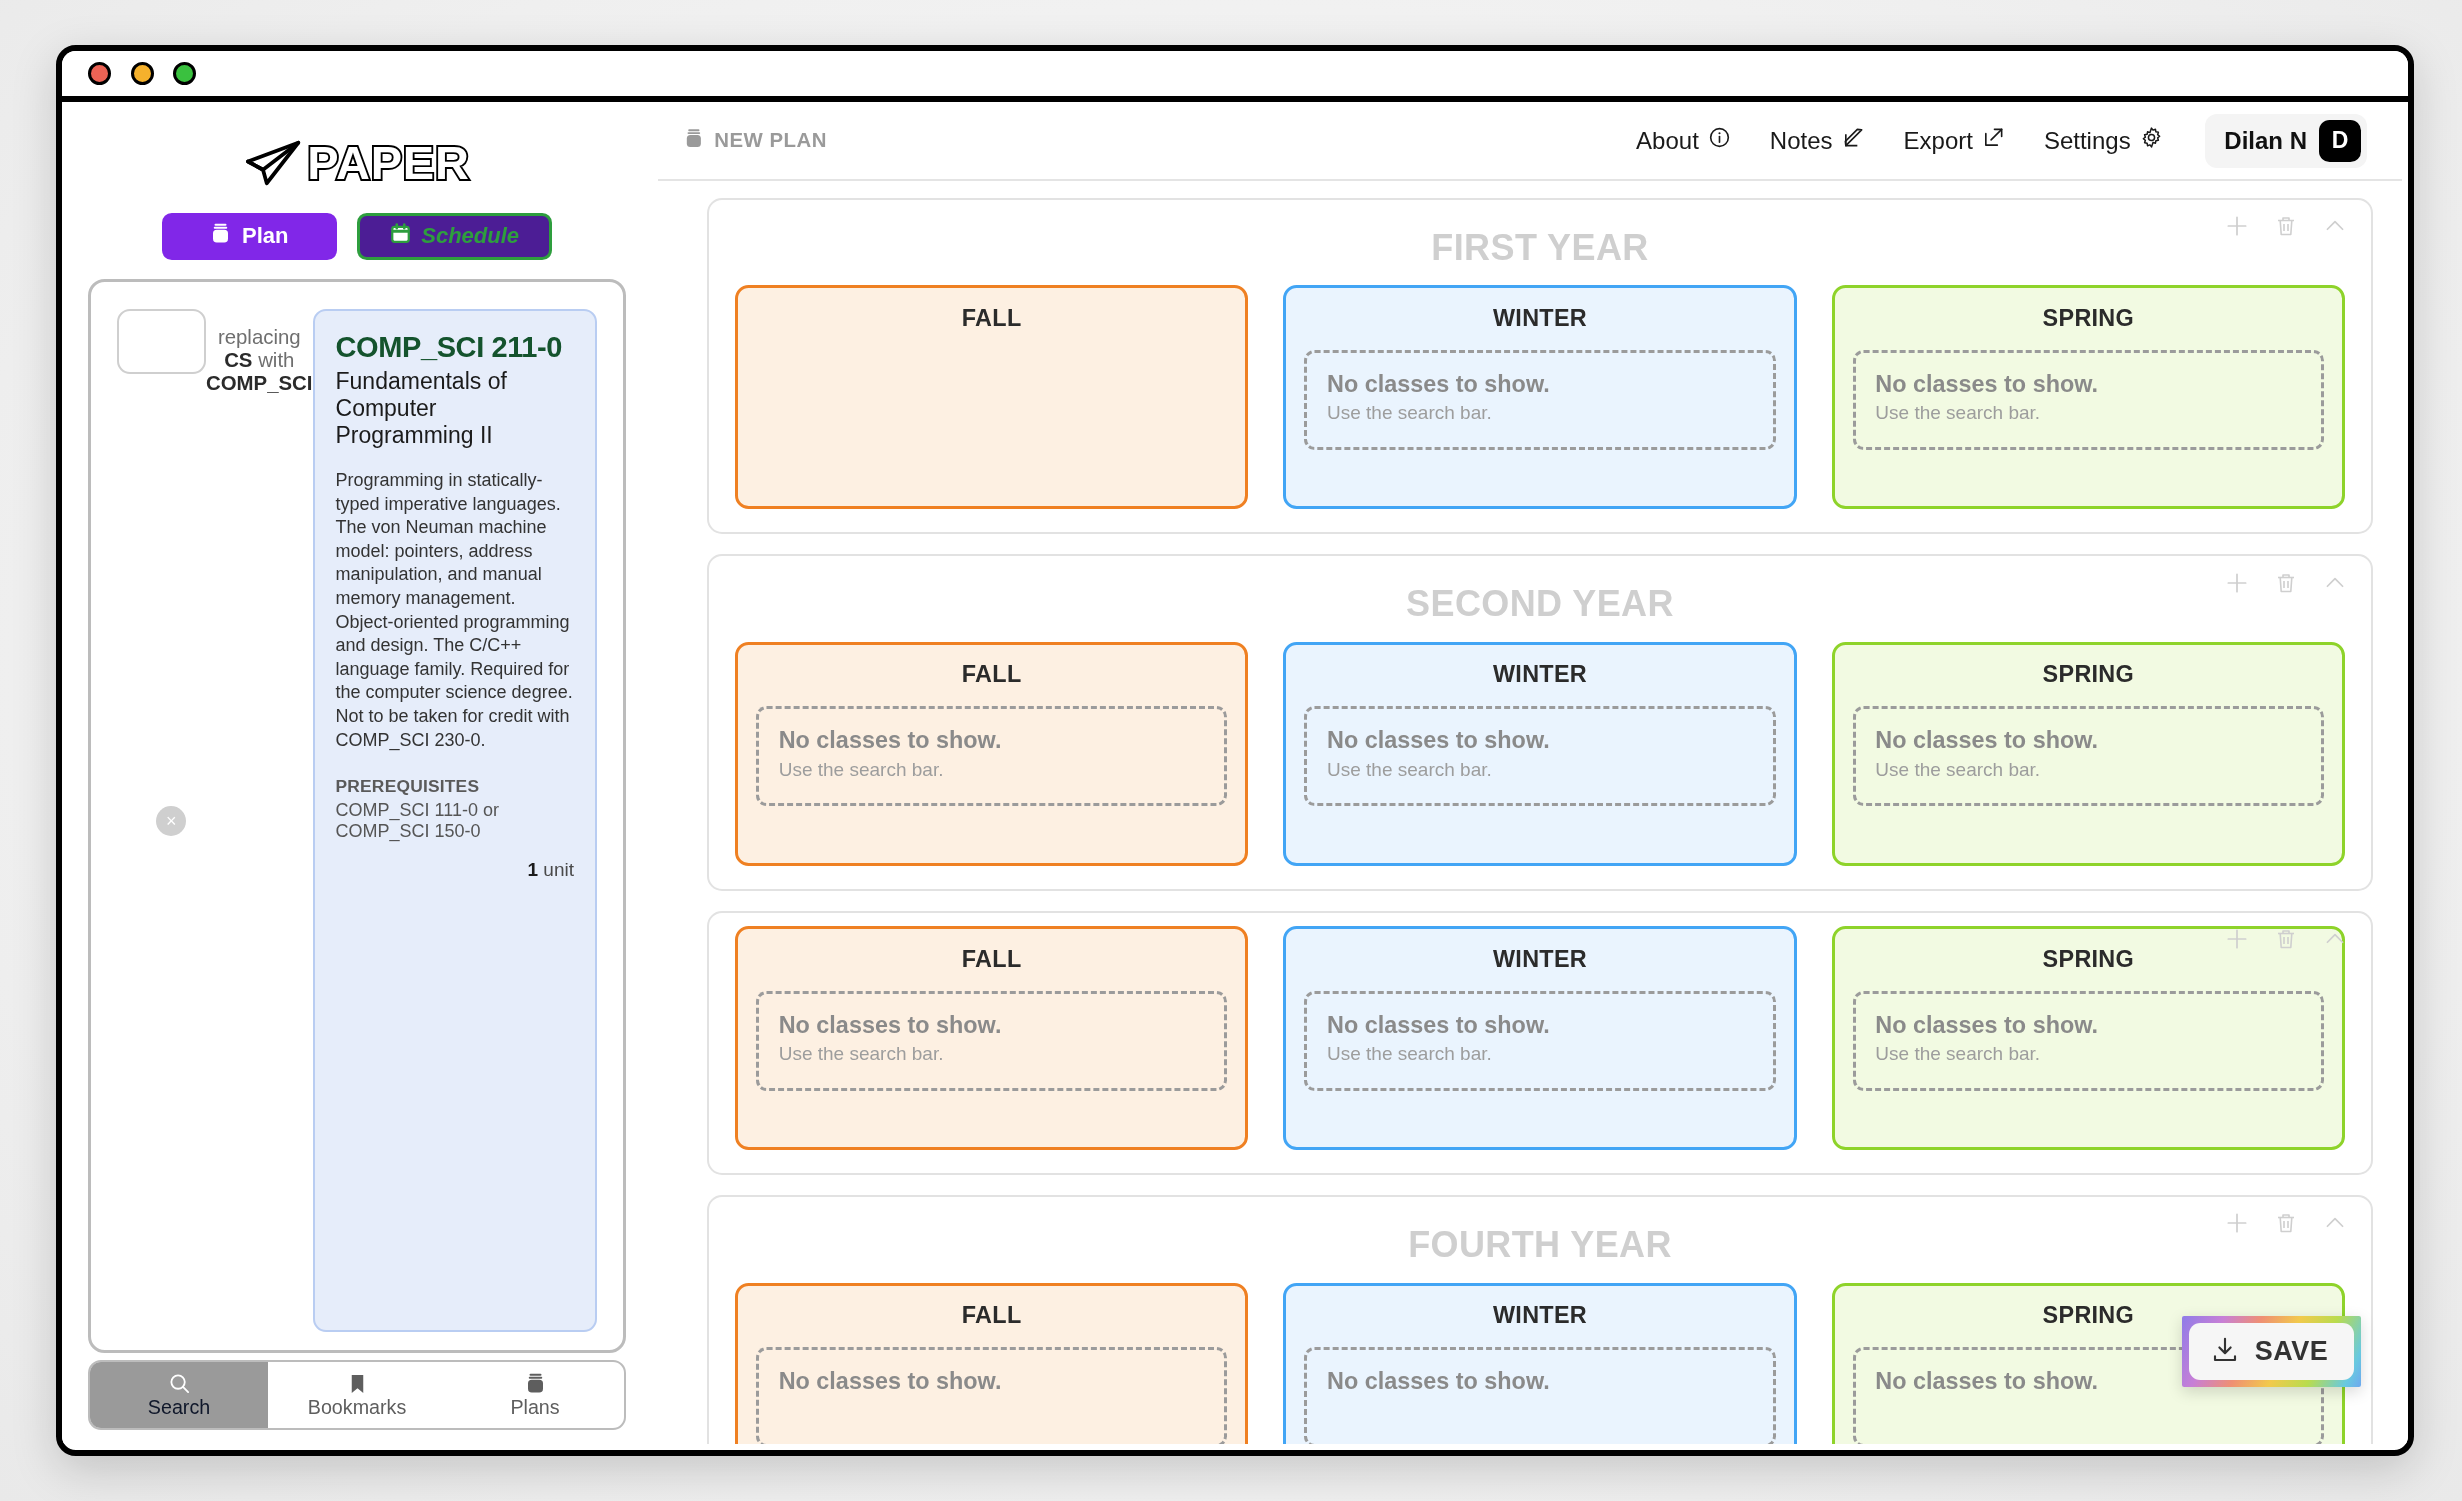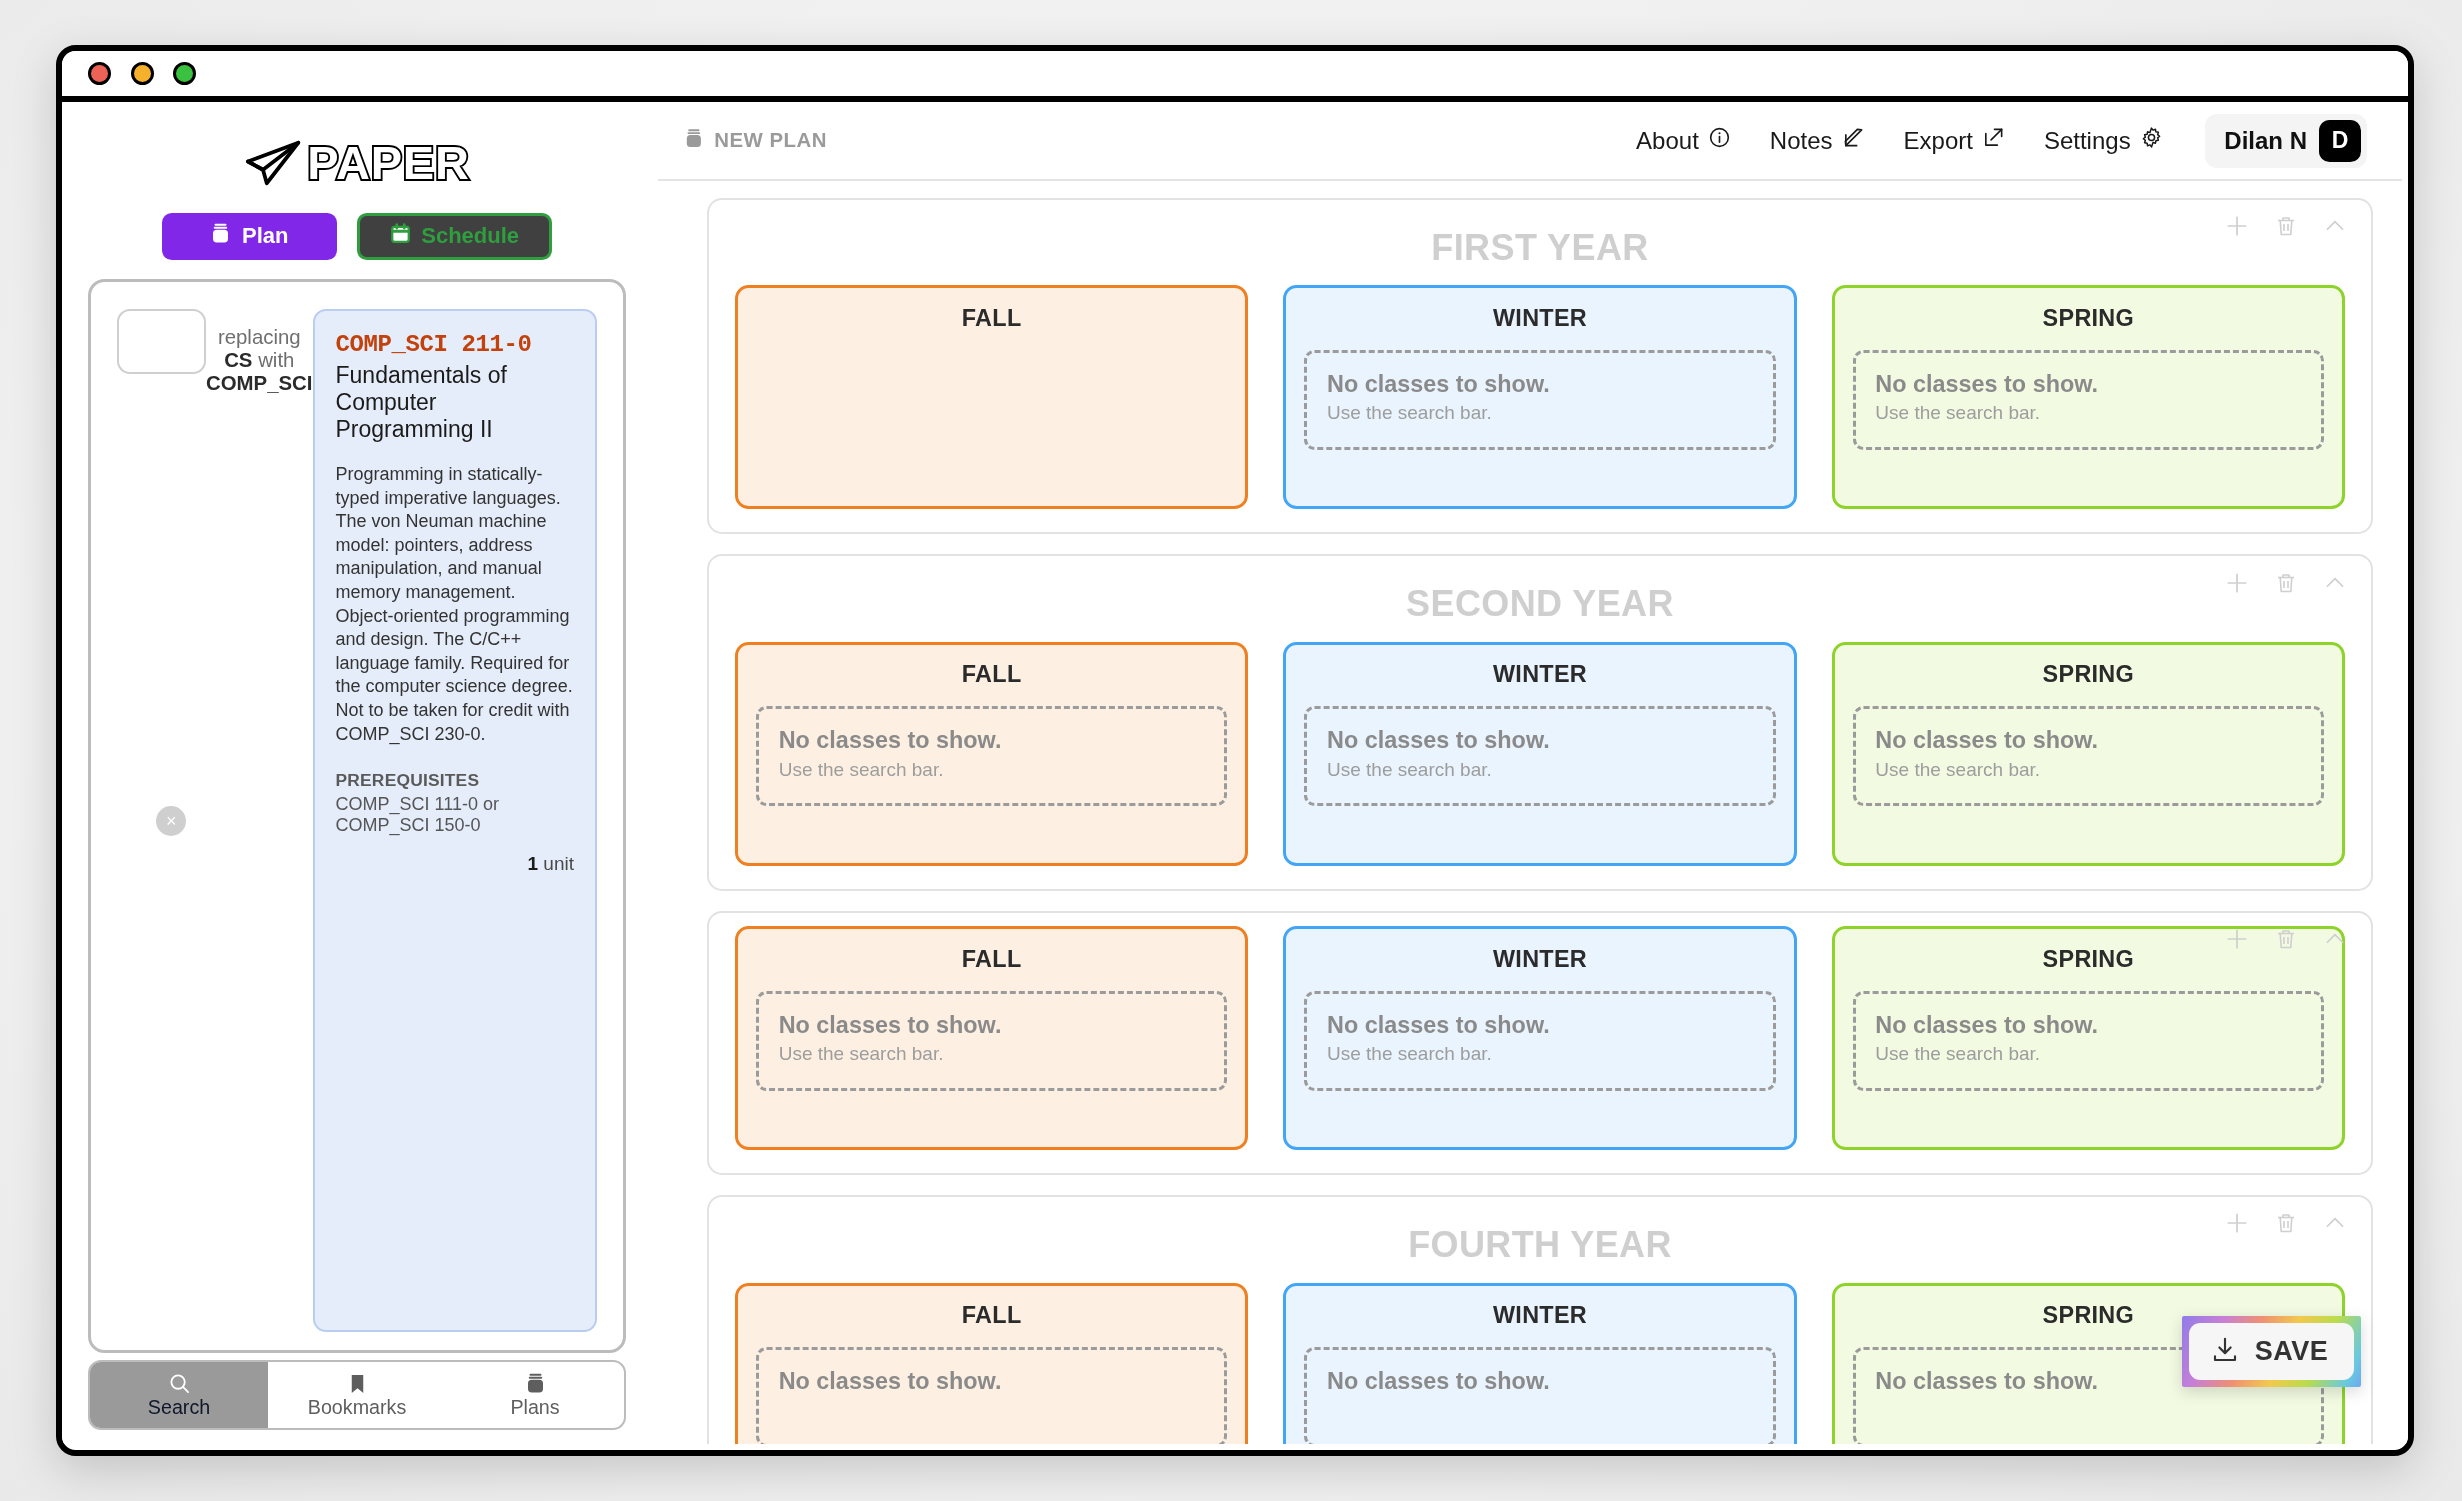--- a/index.html
+++ b/index.html
@@ -74,21 +74,21 @@
     height: 47px; border-radius: 9.8px;
     font-size: 22px; font-weight: 700;
     cursor: pointer;
     padding: 0 30px;
     min-width: 175px;
   }
   .mode-btn.plan {
     background: #8127e8; color: #fff; border: 2.3px solid #8127e8;
   }
   .mode-btn.schedule {
-    background: #404040; color: #2e9e3e; border: 3px solid #2e9e3e;
+    background: #4c1d95; color: #2e9e3e; border: 3px solid #2e9e3e; font-style: italic;
   }
 
   .search-panel {
     flex: 1;
     border: 3px solid #bcbcbc;
     border-radius: 16.6px;
     padding: 27px 26px 18px 26px;
     display: flex; flex-direction: row;
     overflow: hidden;
     margin-bottom: 7.6px;
@@ -120,21 +120,21 @@
   }
   .replacing b { color: #2b2b2b; font-weight: 700; }
 
   .course-result {
     background: #e6edfa;
     border: 2.3px solid #b9cdf2;
     border-radius: 13px;
     padding: 19.7px 21px 15px 21px;
   }
   .course-code {
-    font-size: 24px; font-weight: 800; color: #c2410c; letter-spacing: -0.4px; font-family: Liberation Mono, monospace;
+    font-size: 29px; font-weight: 800; color: #14532d; letter-spacing: -0.4px;
   }
   .course-title {
     font-size: 23px; color: #1b1b1b; margin-top: 4.5px;
   }
   .course-desc {
     font-size: 18px; line-height: 1.31; color: #333; margin-top: 19.7px;
   }
   .prereq-label {
     font-size: 17.4px; font-weight: 700; color: #5a5a5a; margin-top: 24px;
     letter-spacing: 0.2px;

